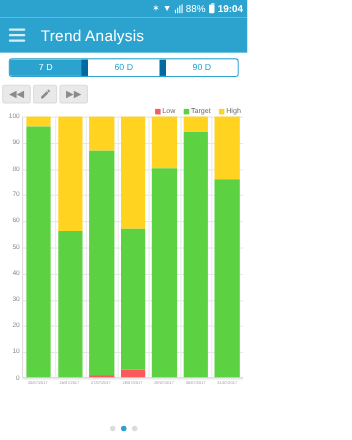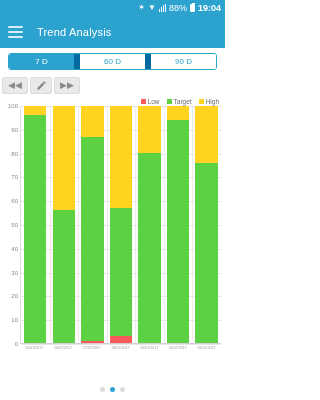--- a/index.html
+++ b/index.html
@@ -33,21 +33,21 @@
   .sigbars i:nth-child(3){height:7px} .sigbars i:nth-child(4){height:8px}
   .clock { font-size: 9px; font-weight: bold; }
 
   
   .appbar {
     height: 32px; background: #2BA3CE;
     display: flex; align-items: center; gap: 14px; padding-left: 8px;
   }
   .hamburger { width: 15px; display: flex; flex-direction: column; gap: 3px; cursor: pointer; }
   .hamburger span { display: block; height: 2px; background: #d8eef7; border-radius: 1px; }
-  .apptitle { color: #ffffff; font-size: 11px; letter-spacing: .2px; }
+  .apptitle { color: #ffffff; font-size: 14px; letter-spacing: .2px; }
 
   
   .tabsrow { padding: 5px 8px 3px 8px; background: #fff; }
   .segmented {
     display: flex; border: 1px solid #2BA3CE; border-radius: 3px; overflow: hidden;
     height: 17px;
   }
   .seg {
     flex: 1; display: flex; align-items: center; justify-content: center;
     font-size: 8px; color: #2BA3CE; background: #ffffff; cursor: pointer;

